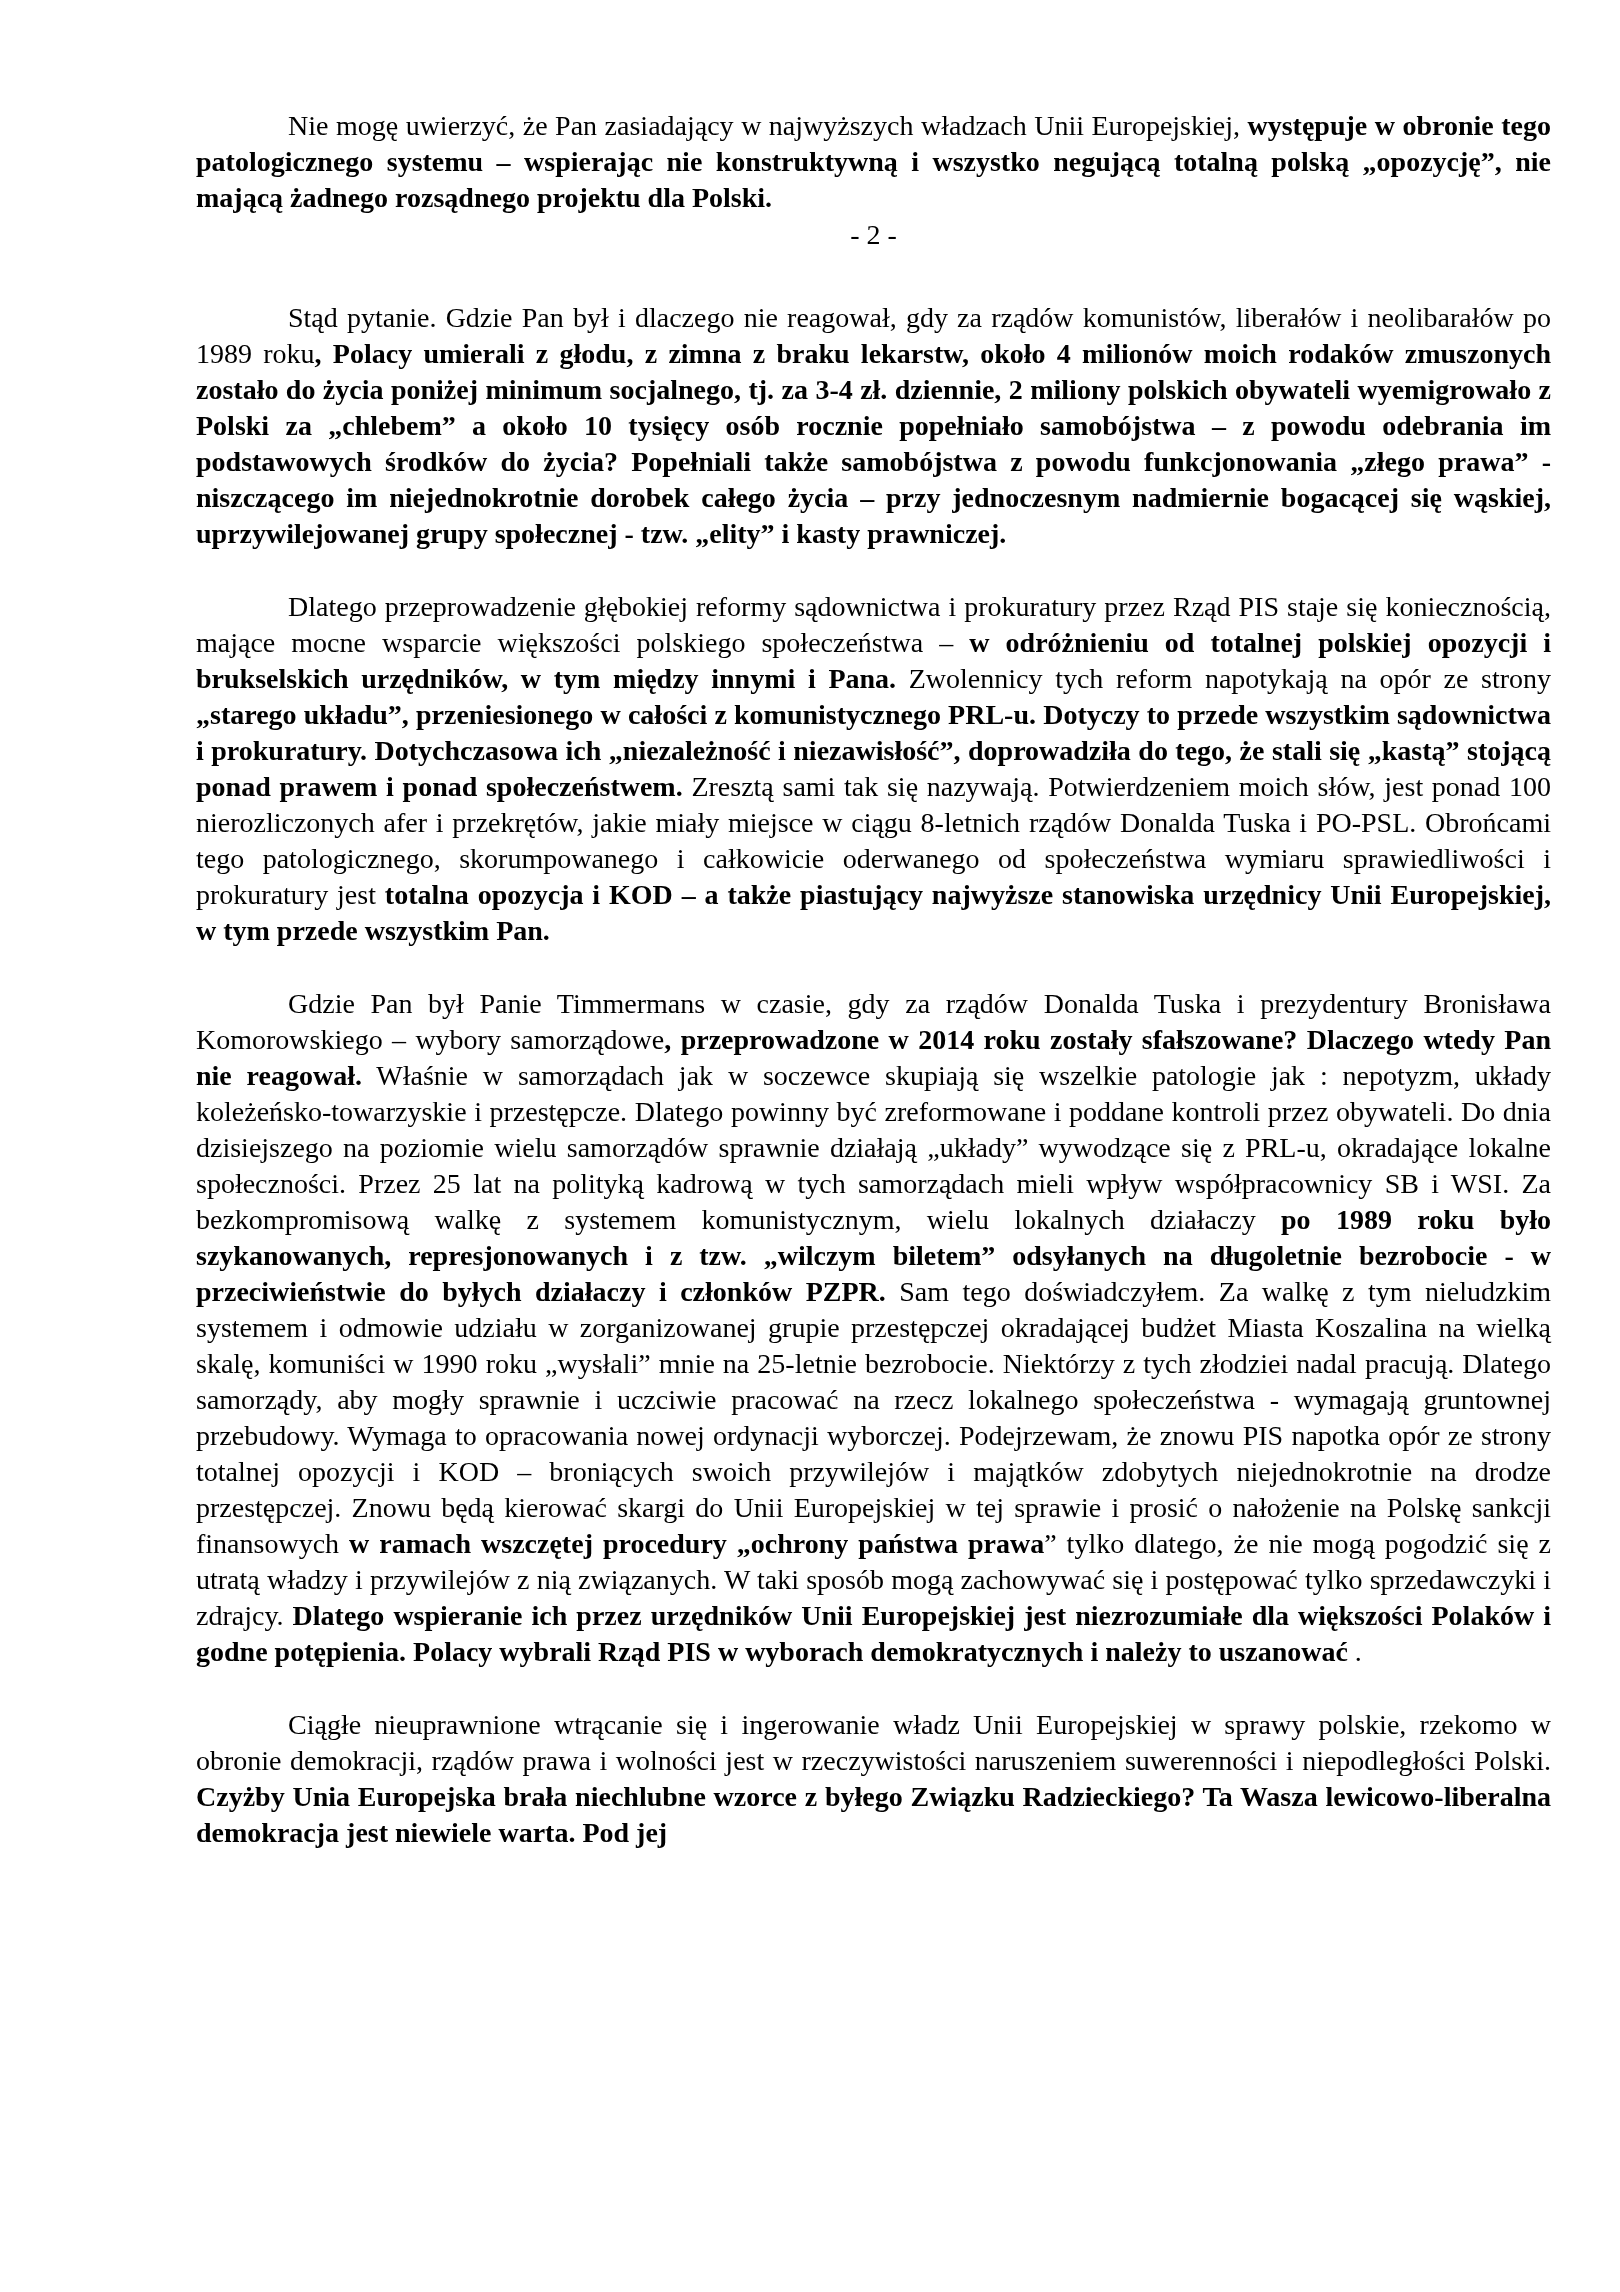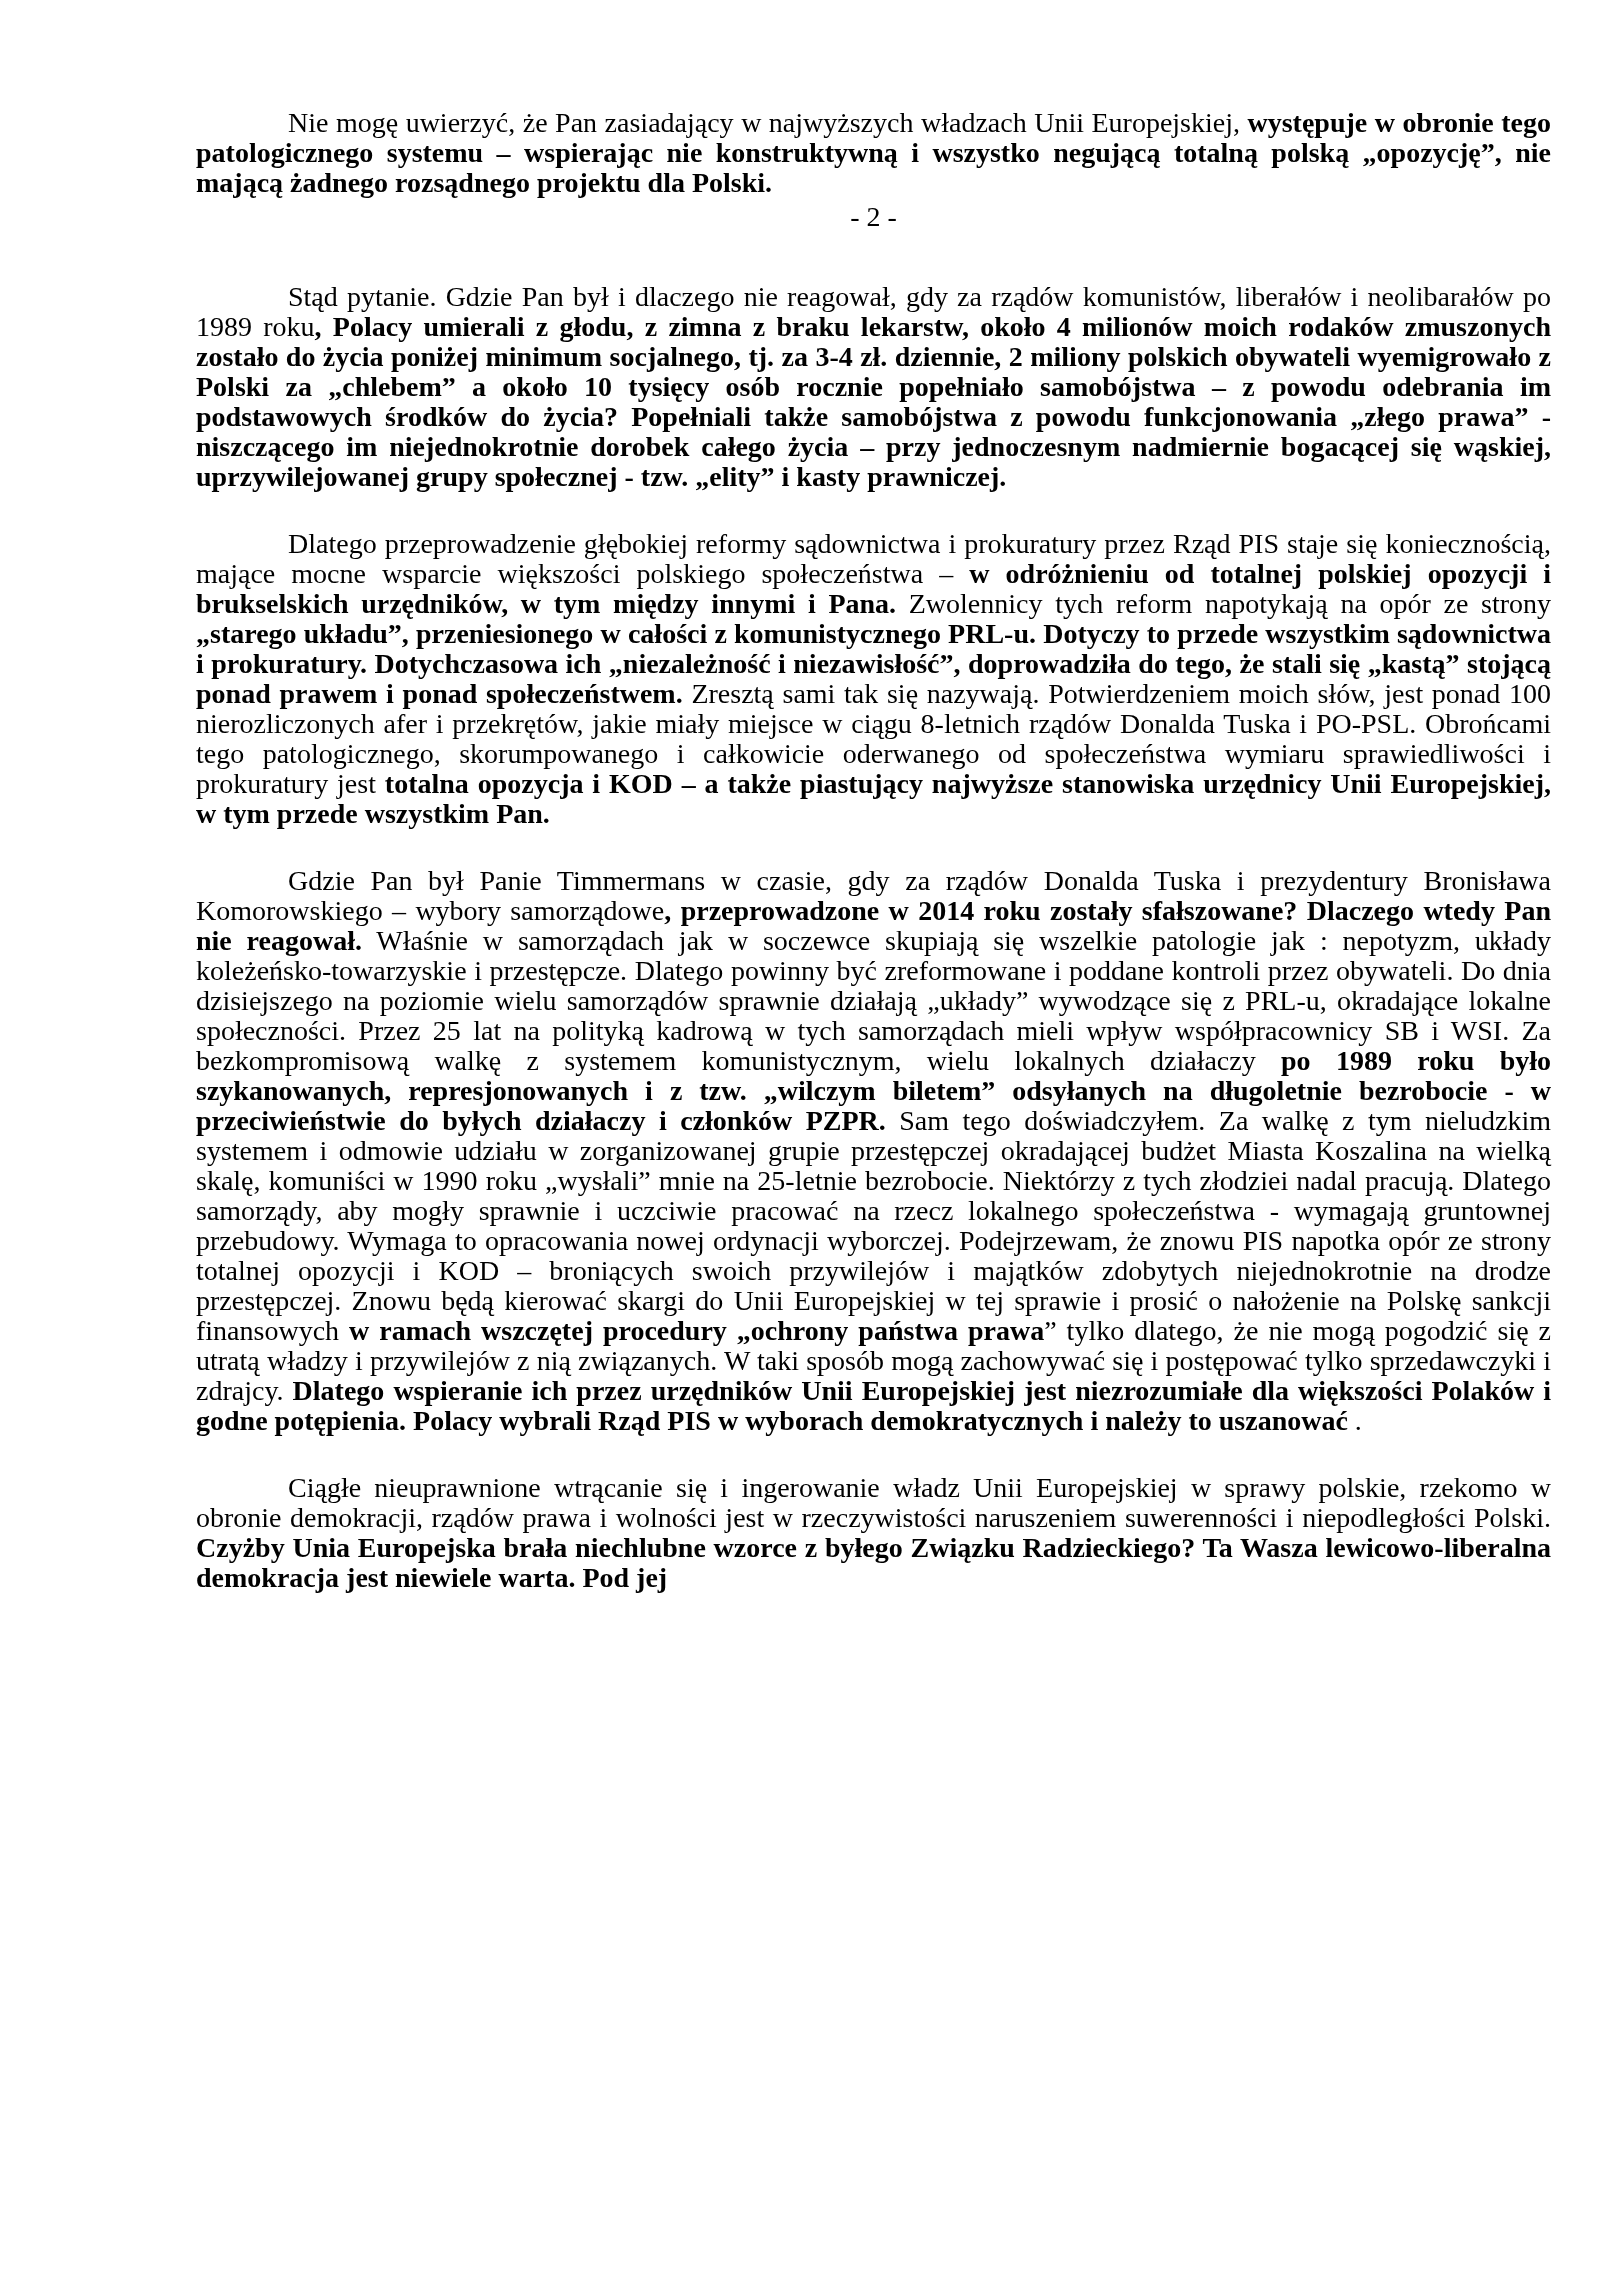--- a/index.html
+++ b/index.html
@@ -12,21 +12,21 @@
     color: #000000;
   }
   .page {
     position: absolute;
     left: 196px;
     top: 108px;
     width: 1355px;
   }
   .para {
     font-size: 28px;
-    line-height: 30px;
+    line-height: 36px;
     text-align: justify;
     text-indent: 92px;
     margin: 0;
   }
   .para b { font-weight: bold; }
   .page-number {
     font-size: 28px;
     line-height: 38px;
     text-align: center;
     margin: 0 0 46px 0;

